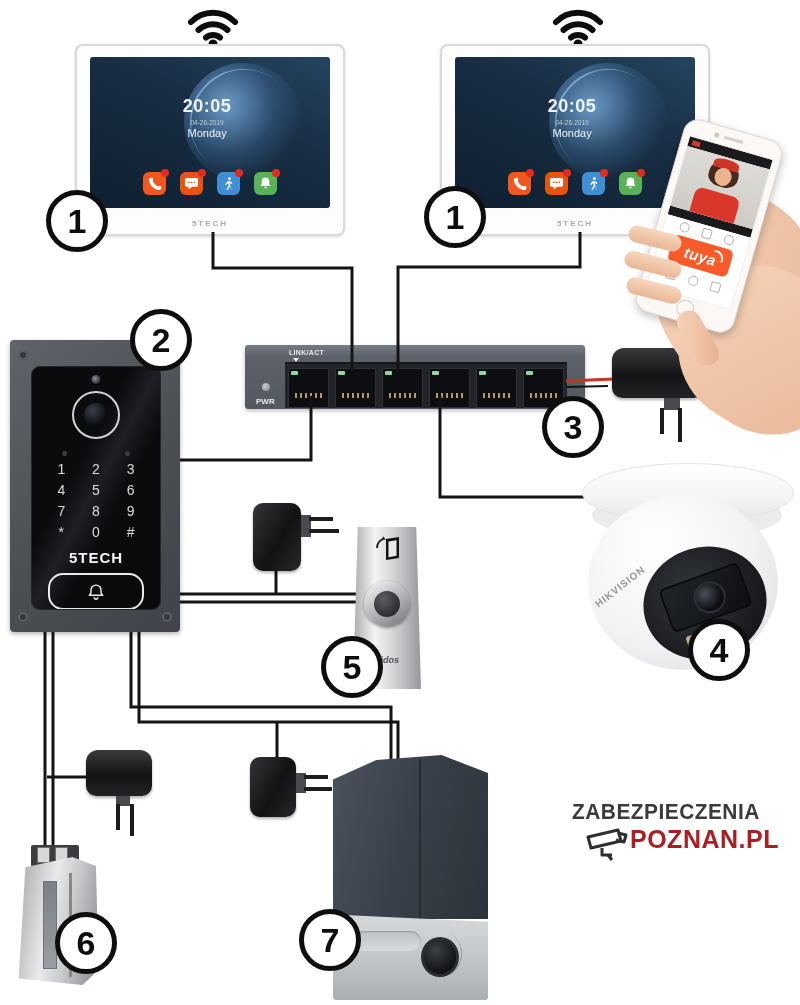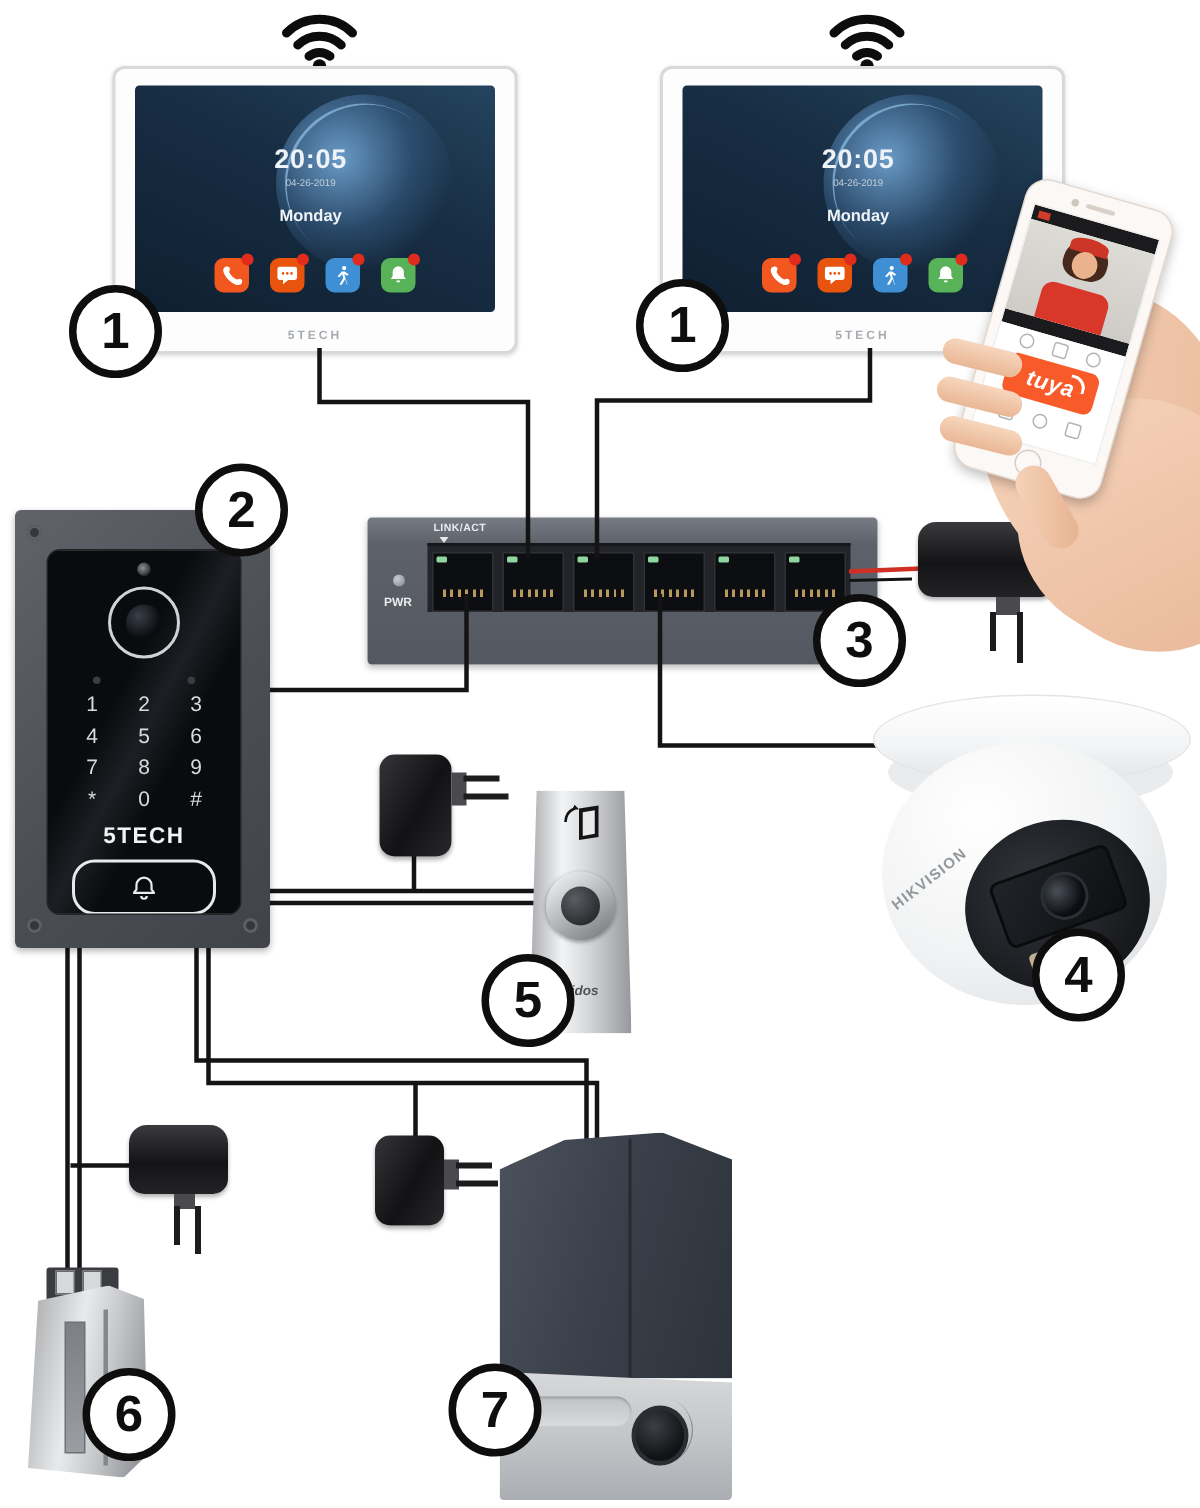--- a/index.html
+++ b/index.html
@@ -28,21 +28,21 @@
            box-shadow:0 1px 3px rgba(0,0,0,.15);z-index:3;}
   .m-screen{position:absolute;left:13px;top:11px;right:13px;bottom:26px;border-radius:3px;overflow:hidden;
             background:linear-gradient(205deg,#24445f 0%,#182e44 40%,#0f1f30 100%);}
   .planet{position:absolute;right:28px;top:6px;width:118px;height:118px;border-radius:50%;
           background:radial-gradient(circle at 36% 36%, rgba(110,160,205,.95), rgba(55,95,135,.55) 45%, rgba(20,42,66,0) 72%);}
   .planet::after{content:"";position:absolute;inset:6px;border-radius:50%;
           border-left:2px solid rgba(150,200,240,.65);transform:rotate(40deg);}
   .m-clock{position:absolute;left:50%;top:26%;transform:translateX(-56%);text-align:center;color:#eef3f7;}
   .m-time{font-size:18px;font-weight:600;letter-spacing:.5px;}
   .m-date{font-size:6.5px;color:#c2cdd6;margin-top:2px;}
-  .m-day{font-size:11px;font-weight:700;margin-top:12px;}
+  .m-day{font-size:11px;font-weight:400;margin-top:1px;}
   .m-icons{position:absolute;left:50%;bottom:13px;transform:translateX(-50%);display:flex;gap:14px;}
   .app-icon{position:relative;width:23px;height:23px;border-radius:6px;display:flex;align-items:center;justify-content:center;}
   .app-icon svg{width:15px;height:15px;}
   .app-icon .badge{position:absolute;right:-3px;top:-3px;width:8px;height:8px;border-radius:50%;background:#e02b1d;}
   .ai-call{background:#f2571f;}
   .ai-chat{background:#e8540e;}
   .ai-motion{background:#3f8fd4;}
   .ai-alarm{background:#58b257;}
   .m-brand{position:absolute;left:0;right:0;bottom:6px;text-align:center;font-size:8px;font-weight:800;
            color:#a6abb1;letter-spacing:2px;}
@@ -63,21 +63,21 @@
   .ds-dot{position:absolute;width:5px;height:5px;border-radius:50%;background:#3a3d43;top:84px;}
   .ds-keypad{position:absolute;left:50%;top:94px;transform:translateX(-50%);width:104px;
              display:grid;grid-template-columns:1fr 1fr 1fr;row-gap:5px;text-align:center;}
   .ds-key{color:#d9dbde;font-size:14px;line-height:16px;}
   .ds-brand{position:absolute;left:0;right:0;top:182px;text-align:center;color:#f2f3f5;font-size:15px;
             font-weight:800;letter-spacing:1px;}
   .ds-bell{position:absolute;left:50%;top:206px;transform:translateX(-50%);width:92px;height:33px;border-radius:15px;
            border:2px solid #e7e9eb;display:flex;align-items:center;justify-content:center;}
 
   
-  .switch{left:245px;top:345px;width:340px;height:98px;border-radius:3px;z-index:3;
+  .switch{left:245px;top:345px;width:340px;height:64px;border-radius:3px;z-index:3;
           background:linear-gradient(180deg,#777b83 0%,#5d616a 18%,#545861 100%);
           box-shadow:0 2px 4px rgba(0,0,0,.25);}
   .sw-portarea{position:absolute;left:40px;top:17px;width:282px;height:46px;background:#222429;
                border-top:2px solid #15171a;display:flex;justify-content:space-between;padding:4px 3px 0 3px;box-sizing:border-box;}
   .port{position:relative;width:39px;height:38px;background:#0d0e11;border:1px solid #2e3136;border-radius:1px;}
   .port .led{position:absolute;left:2px;top:2px;width:7px;height:4px;background:#8fd6a0;border-radius:1px;}
   .port .pins{position:absolute;left:6px;bottom:9px;right:6px;height:5px;
               background:repeating-linear-gradient(90deg,#b9995c 0 2px,transparent 2px 5px);}
   .sw-link{position:absolute;left:44px;top:4px;color:#e8eaec;font-size:7px;font-weight:700;letter-spacing:.3px;}
   .sw-link-arrow{position:absolute;left:48px;top:13px;width:0;height:0;border-left:3px solid transparent;
@@ -499,20 +499,30 @@
     <div class="gm-top">
       <div class="gm-seam"></div>
     </div>
     <div class="gm-base">
       <div class="gm-handle"></div>
       <div class="gm-arc"></div>
       <div class="gm-knob"></div>
     </div>
   </div>
 
+  <div class="abs logo">
+    <div class="logo-line1">ZABEZPIECZENIA</div>
+    <svg class="logo-cam" width="48" height="40" viewBox="0 0 48 40">
+      <path d="M4 12 L34 5 L37 16 L7 23 Z"></path>
+      <path d="M34 8 l8 2 -2 7 -8-2"></path>
+      <path d="M18 23 v7 h10"></path>
+      <path d="M24 30 l4 5"></path>
+    </svg>
+    <div class="logo-line2">POZNAN.PL</div>
+  </div>
 
   <div class="abs callout" style="left:46px;top:190px;">1</div>
   <div class="abs callout" style="left:424px;top:186px;">1</div>
   <div class="abs callout" style="left:130px;top:309px;">2</div>
   <div class="abs callout" style="left:542px;top:396px;">3</div>
   <div class="abs callout" style="left:688px;top:619px;">4</div>
   <div class="abs callout" style="left:321px;top:636px;">5</div>
   <div class="abs callout" style="left:55px;top:912px;">6</div>
   <div class="abs callout" style="left:299px;top:909px;">7</div>
 

